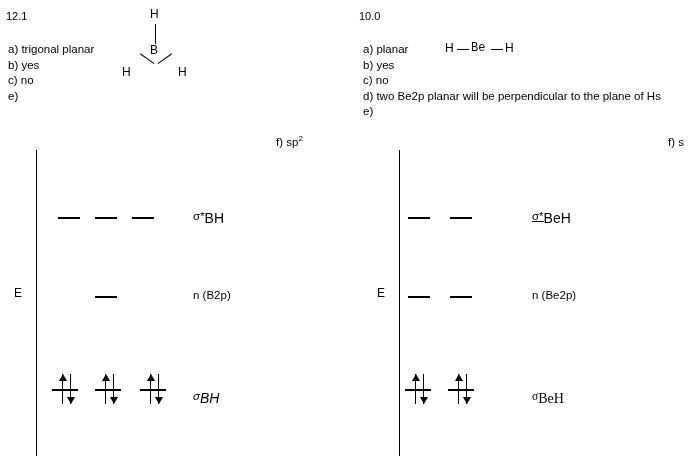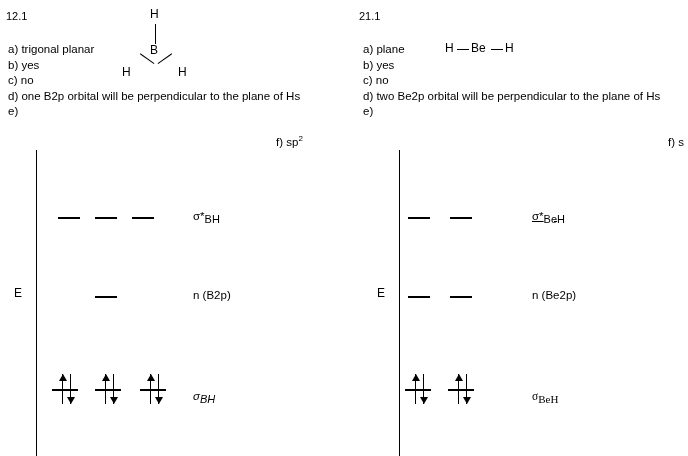--- a/index.html
+++ b/index.html
@@ -74,21 +74,21 @@
     position: absolute;
     height: 1.6px;
     background: #000;
   }
   .lvl-label {
     position: absolute;
     font-size: 11.5px;
     white-space: nowrap;
   }
   .lvl-label .sub {
-    font-size: 11px;
+    font-size: 14px;
     vertical-align: sub;
   }
 
   
   .arrow {
     position: absolute;
     width: 9px;
     height: 30px;
   }
   .arrow .shaft {
@@ -124,21 +124,20 @@
 <body>
 
 <div class="panel" id="panel-left">
 
   <div class="qnum" style="left:6px; top:6px;">12.1</div>
 
   <div class="answers" style="left:8px; top:38px;">
     <span class="ans-line">a) trigonal planar</span>
     <span class="ans-line">b) yes</span>
     <span class="ans-line">c) no</span>
-    <span class="ans-line">d) one B2p orbital will be perpendicular to the plane of Hs</span>
     <span class="ans-line">e)</span>
   </div>
 
   <div class="hyb" style="left:276px; top:130px;text-align:center;">
     <span>f) sp</span><sup>2</sup>
   </div>
 
   <div class="molecule" style="left:110px; top:4px; width:110px; height:80px;">
     <span class="mol-atom" style="left:40px; top:0px;">H</span>
     <span class="mol-atom" style="left:40px; top:36px;">B</span>
@@ -196,37 +195,37 @@
     <div class="head-down"></div>
   </div>
 
   <div class="lvl-label" style="left:193px; top:386px;font-style:italic;">
     <span>σ</span><span class="sub">BH</span>
   </div>
 </div>
 
 <div class="panel" id="panel-right">
 
-  <div class="qnum" style="left:4px; top:6px;">21.1</div>
+  <div class="qnum" style="left:4px; top:6px;">10.0</div>
 
   <div class="answers" style="left:8px; top:38px;">
-    <span class="ans-line">a) plane</span>
+    <span class="ans-line">a) planar</span>
     <span class="ans-line">b) yes</span>
     <span class="ans-line">c) no</span>
-    <span class="ans-line">d) two Be2p orbital will be perpendicular to the plane of Hs</span>
+    <span class="ans-line">d) two Be2p planar will be perpendicular to the plane of Hs</span>
     <span class="ans-line">e)</span>
   </div>
 
   <div class="hyb" style="left:313px; top:130px;">
     <span>f) s</span><sup></sup>
   </div>
 
   <div class="molecule" style="left:90px; top:38px; width:110px; height:24px;">
     <span class="mol-atom" style="left:0px; top:0px;">H</span>
-    <span class="mol-atom" style="left:26px; top:0px;">Be</span>
+    <span class="mol-atom" style="left:26px; top:0px;font-family:Liberation Mono, monospace;">Be</span>
     <span class="mol-atom" style="left:60px; top:0px;">H</span>
     <div class="bond" style="left:12px; top:7px; width:12px; height:1.4px;"></div>
     <div class="bond" style="left:46px; top:7px; width:12px; height:1.4px;"></div>
   </div>
 
   <div class="axis-v" style="left:44px; top:146px; height:306px;"></div>
   <div class="axis-label" style="left:22px; top:282px;">E</div>
 
   <div class="level" style="left:53px; top:213px; width:22px;"></div>
   <div class="level" style="left:95px; top:213px; width:22px;"></div>

